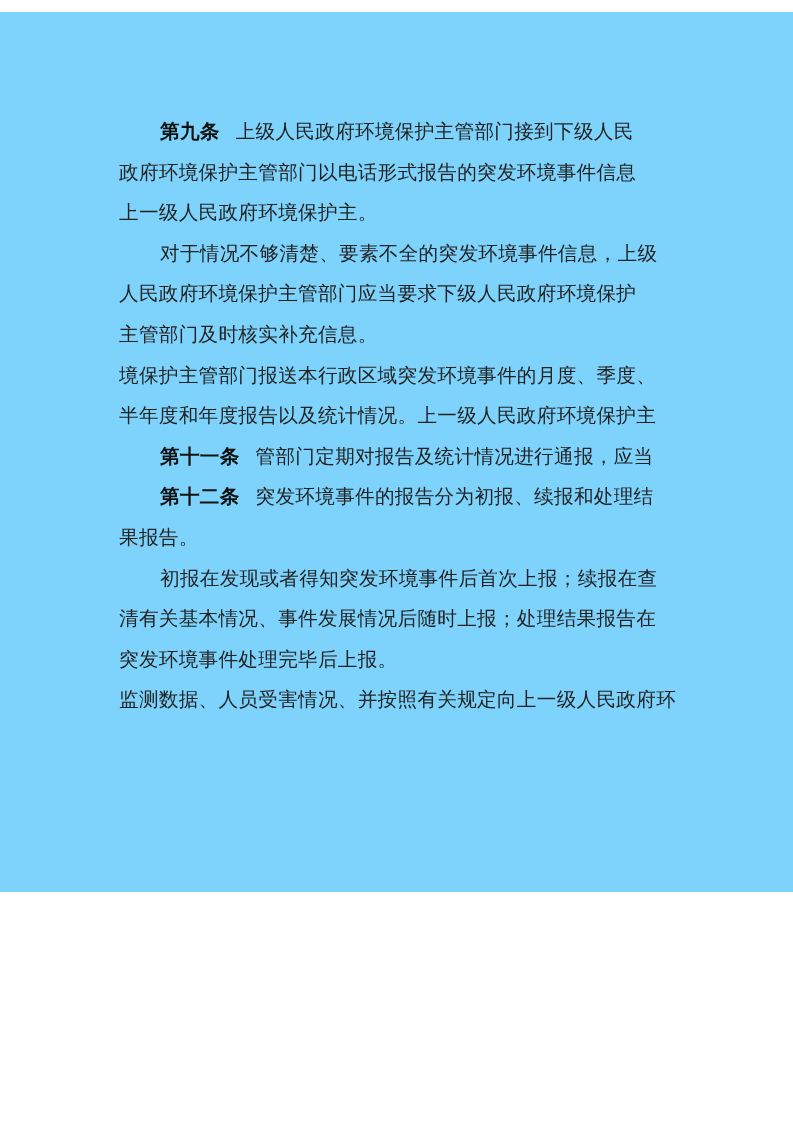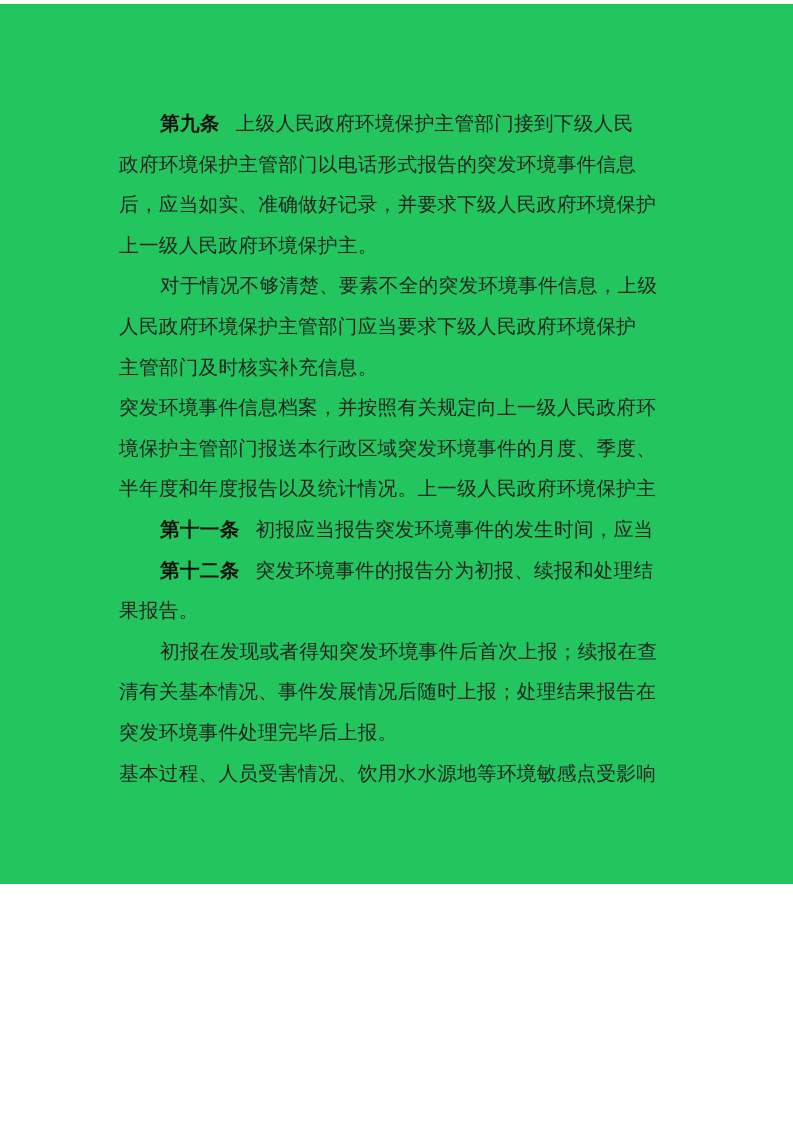--- a/index.html
+++ b/index.html
@@ -1,47 +1,45 @@
 <!DOCTYPE html>
 <html><head>
   <meta charset="utf-8">
   <style>
     html, body { margin: 0; padding: 0; background: #ffffff; }
     body { width: 793px; height: 1122px; overflow: hidden; position: relative; }
     .page {
-      position: absolute; left: 0; top: 4px; width: 793px; height: 880px; background: #22c55e;
+      position: absolute; left: 0; top: 12px; width: 793px; height: 880px; background: #7dd3fc;
     }
     .text-block {
       position: absolute; left: 119px; top: 100px; width: 560px;
       font-family: "DejaVu Sans", "Liberation Sans", sans-serif;
       font-size: 19.6px; color: #222222;
     }
     .line {
       height: 40.6px; line-height: 40.6px; white-space: nowrap;
       letter-spacing: 0.3px;
     }
     .indent { padding-left: 41px; }
     .article-no { font-weight: bold; color: #111111; margin-right: 16px; }
   </style>
 </head>
 <body>
 
 <div class="page">
   <div class="text-block">
     <div class="line indent"><span class="article-no">第九条</span><span>上级人民政府环境保护主管部门接到下级人民</span></div>
     <div class="line"><span>政府环境保护主管部门以电话形式报告的突发环境事件信息</span></div>
-    <div class="line"><span>后，应当如实、准确做好记录，并要求下级人民政府环境保护</span></div>
     <div class="line"><span>上一级人民政府环境保护主。</span></div>
     <div class="line indent"><span>对于情况不够清楚、要素不全的突发环境事件信息，上级</span></div>
     <div class="line"><span>人民政府环境保护主管部门应当要求下级人民政府环境保护</span></div>
     <div class="line"><span>主管部门及时核实补充信息。</span></div>
-    <div class="line"><span>突发环境事件信息档案，并按照有关规定向上一级人民政府环</span></div>
     <div class="line"><span>境保护主管部门报送本行政区域突发环境事件的月度、季度、</span></div>
     <div class="line"><span>半年度和年度报告以及统计情况。上一级人民政府环境保护主</span></div>
-    <div class="line indent"><span class="article-no">第十一条</span><span>初报应当报告突发环境事件的发生时间，应当</span></div>
+    <div class="line indent"><span class="article-no">第十一条</span><span>管部门定期对报告及统计情况进行通报，应当</span></div>
     <div class="line indent"><span class="article-no">第十二条</span><span>突发环境事件的报告分为初报、续报和处理结</span></div>
     <div class="line"><span>果报告。</span></div>
     <div class="line indent"><span>初报在发现或者得知突发环境事件后首次上报；续报在查</span></div>
     <div class="line"><span>清有关基本情况、事件发展情况后随时上报；处理结果报告在</span></div>
     <div class="line"><span>突发环境事件处理完毕后上报。</span></div>
-    <div class="line"><span>基本过程、人员受害情况、饮用水水源地等环境敏感点受影响</span></div>
+    <div class="line"><span>监测数据、人员受害情况、并按照有关规定向上一级人民政府环</span></div>
   </div>
 </div>
 
 </body></html>

